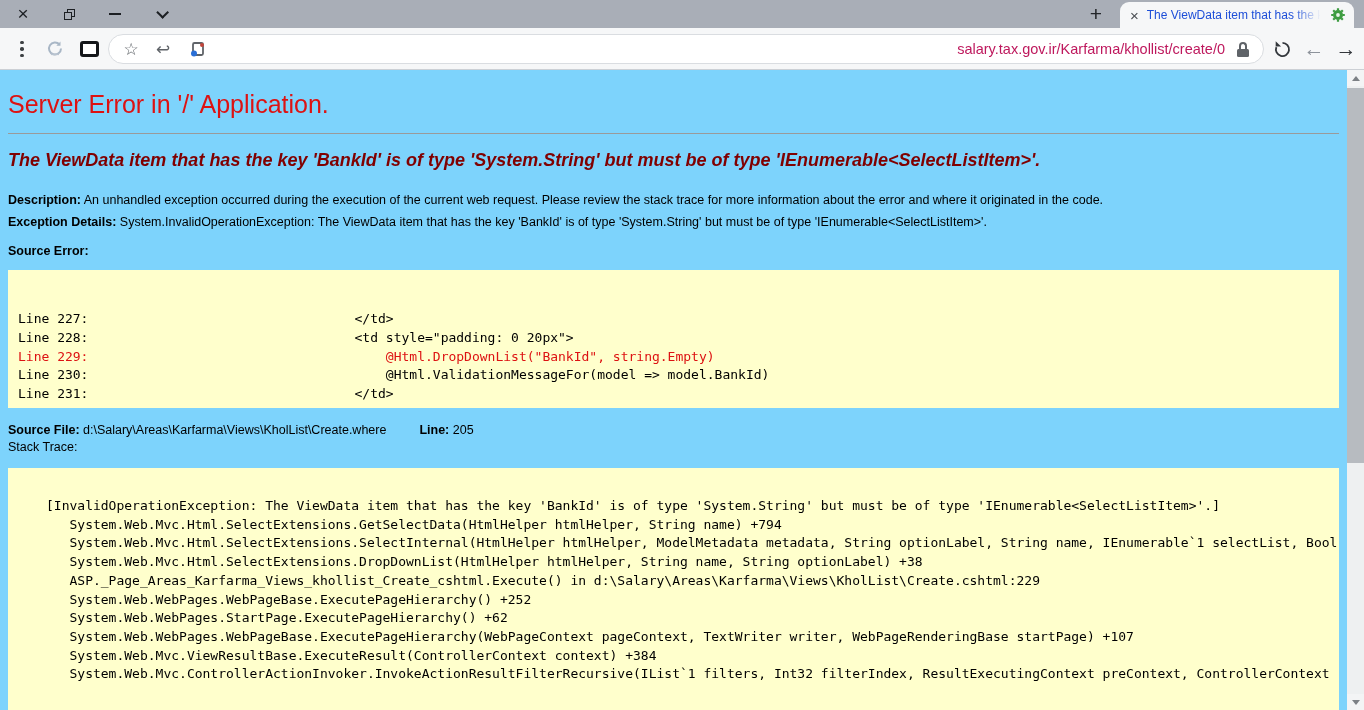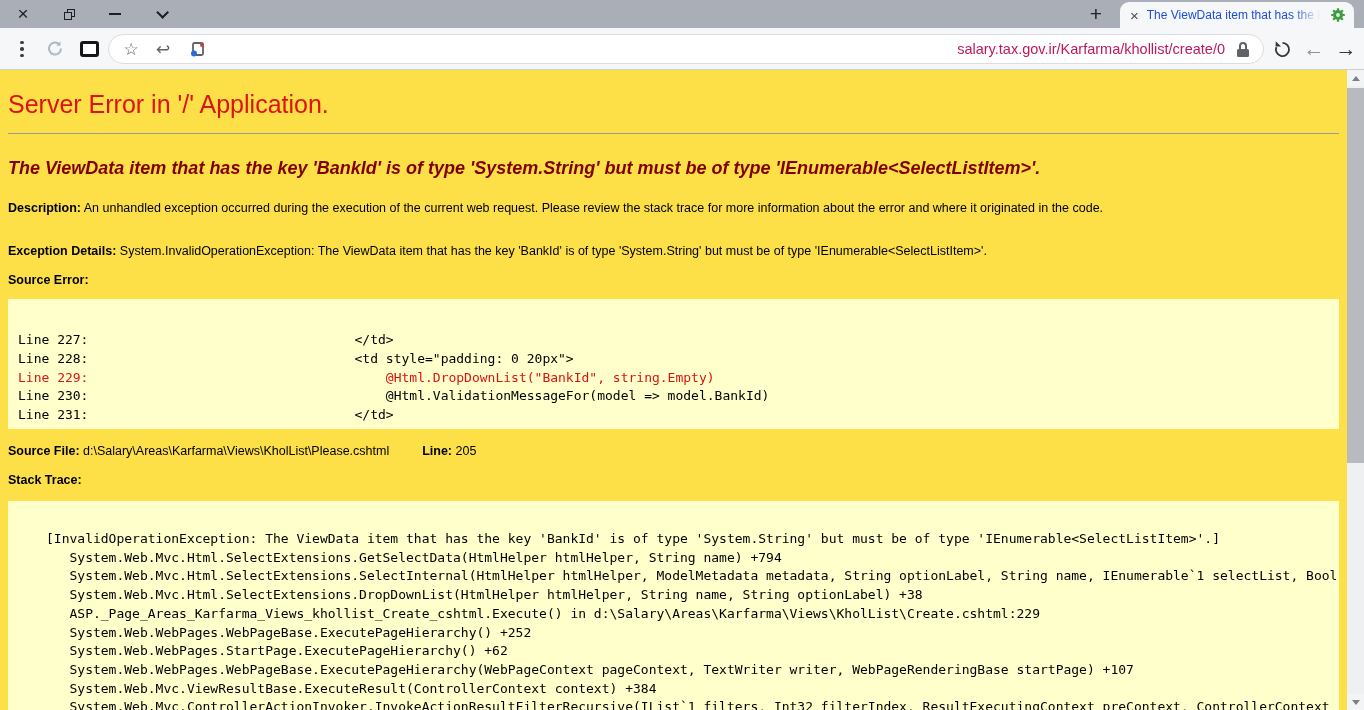--- a/index.html
+++ b/index.html
@@ -51,33 +51,33 @@
   .lockwrap { position:absolute; right:14px; top:7px; width:12px; height:15px; }
   .lock-body { position:absolute; bottom:0; left:0; width:12px; height:8px; background:#5f6368; border-radius:1.5px; }
   .lock-shackle { position:absolute; top:0; left:2px; width:8px; height:8px; border:2px solid #5f6368;
                   border-bottom:none; border-radius:5px 5px 0 0; }
   .navicons { }
   .reload { left:1268px; width:28px; }
   .fwdarrow { left:1300px; width:28px; font-size:21px; color:#8d939b; }
   .backarrow { left:1332px; width:28px; font-size:21px; color:#33373c; }
 
   
-  .page { position:absolute; top:70px; left:0; width:1347px; height:640px; background:#fde047;
+  .page { position:absolute; top:70px; left:0; width:1347px; height:640px; background:#7dd3fc;
           padding:0 8px; overflow:hidden; }
   .page h1 { font-size:25px; font-weight:500; color:#dd1212; margin:20px 0 14px; }
   .page hr { border:none; border-top:1px solid #9a9a9a; margin:0 0 0 0; }
-  .page h2 { font-size:18px; font-weight:600; font-style:italic; color:#800000; margin-top:24px; }
-  .meta { font-size:12.5px; color:#000; margin-top:29px; }
+  .page h2 { font-size:18px; font-weight:600; font-style:italic; color:#800000; margin-top:16px; }
+  .meta { font-size:12.5px; color:#000; margin-top:8px; }
   .meta b { font-size:12.5px; }
   .meta.desc { margin-top:22px; }
   .meta.srclabel { margin-top:15px; font-weight:bold; }
-  .meta.stacklabel { margin-top:15px; font-weight:bold; }
+  .meta.stacklabel { margin-top:3px; font-weight:normal; }
   .codebox { background:#ffffcc; margin-top:12px; width:100%; overflow:hidden;
              font-family:"DejaVu Sans Mono", monospace; font-size:13px; color:#000; }
-  .codebox.src { padding:32px 0 4px 10px; }
+  .codebox.src { padding:40px 0 4px 10px; }
   .codebox.stack { margin-top:14px; padding:29px 0 0 10px; height:400px; }
   .codeline { white-space:pre; line-height:18.8px; }
   .stackline { white-space:pre; line-height:18.7px;margin-left:28px; }
   .codeline.err { color:#dd1212; }
   .srcfile { margin-top:15px; font-size:12.5px; }
   .srcfile .gap { display:inline-block; width:26px; }
 
   
   .scrollbar { position:absolute; top:70px; right:0; width:17px; height:640px; background:#eef0f1; }
   .sb-btn { position:absolute; left:0; width:17px; height:16px; background:#f3f4f5;
@@ -186,21 +186,21 @@
     <div class="codebox src">
         <div class="codeline">Line 227:                                  &lt;/td&gt;</div>
         <div class="codeline">Line 228:                                  &lt;td style="padding: 0 20px"&gt;</div>
         <div class="codeline err">Line 229:                                      @Html.DropDownList("BankId", string.Empty)</div>
         <div class="codeline">Line 230:                                      @Html.ValidationMessageFor(model =&gt; model.BankId)</div>
         <div class="codeline">Line 231:                                  &lt;/td&gt;</div>
       </div>
 
     <p class="srcfile">
       <b>Source File:</b>
-      <span>d:\Salary\Areas\Karfarma\Views\KholList\Please.cshtml</span>
+      <span>d:\Salary\Areas\Karfarma\Views\KholList\Create.where</span>
       <span class="gap"></span>
       <b>Line:</b>
       <span>205</span>
     </p>
     <p class="meta stacklabel">Stack Trace:</p>
 
     <div class="codebox stack">
         <div class="stackline">[InvalidOperationException: The ViewData item that has the key 'BankId' is of type 'System.String' but must be of type 'IEnumerable&lt;SelectListItem&gt;'.]</div>
         <div class="stackline">   System.Web.Mvc.Html.SelectExtensions.GetSelectData(HtmlHelper htmlHelper, String name) +794</div>
         <div class="stackline">   System.Web.Mvc.Html.SelectExtensions.SelectInternal(HtmlHelper htmlHelper, ModelMetadata metadata, String optionLabel, String name, IEnumerable`1 selectList, Bool</div>

